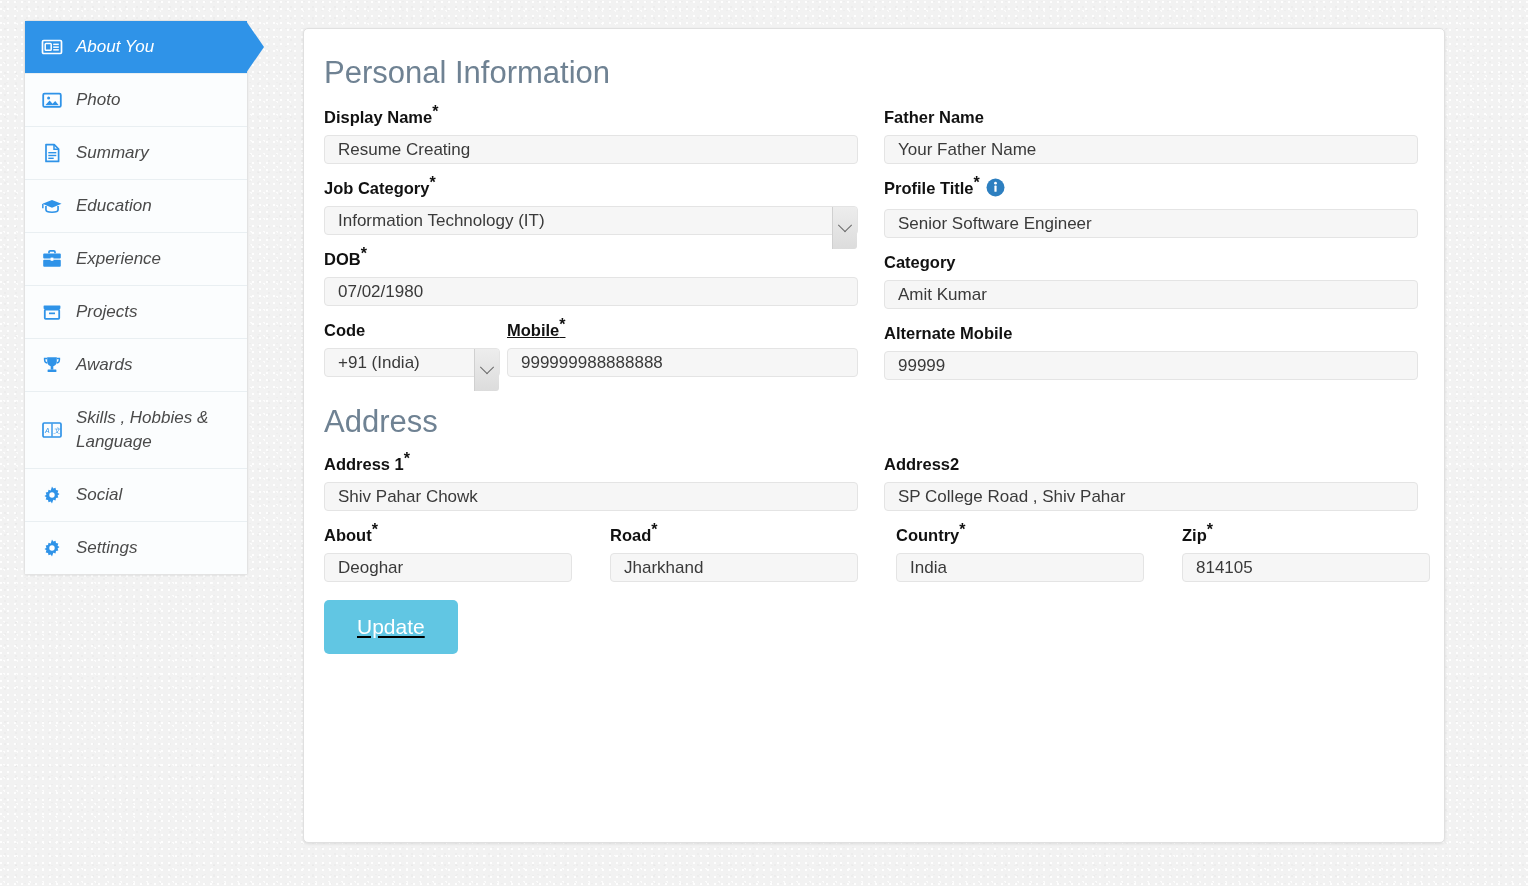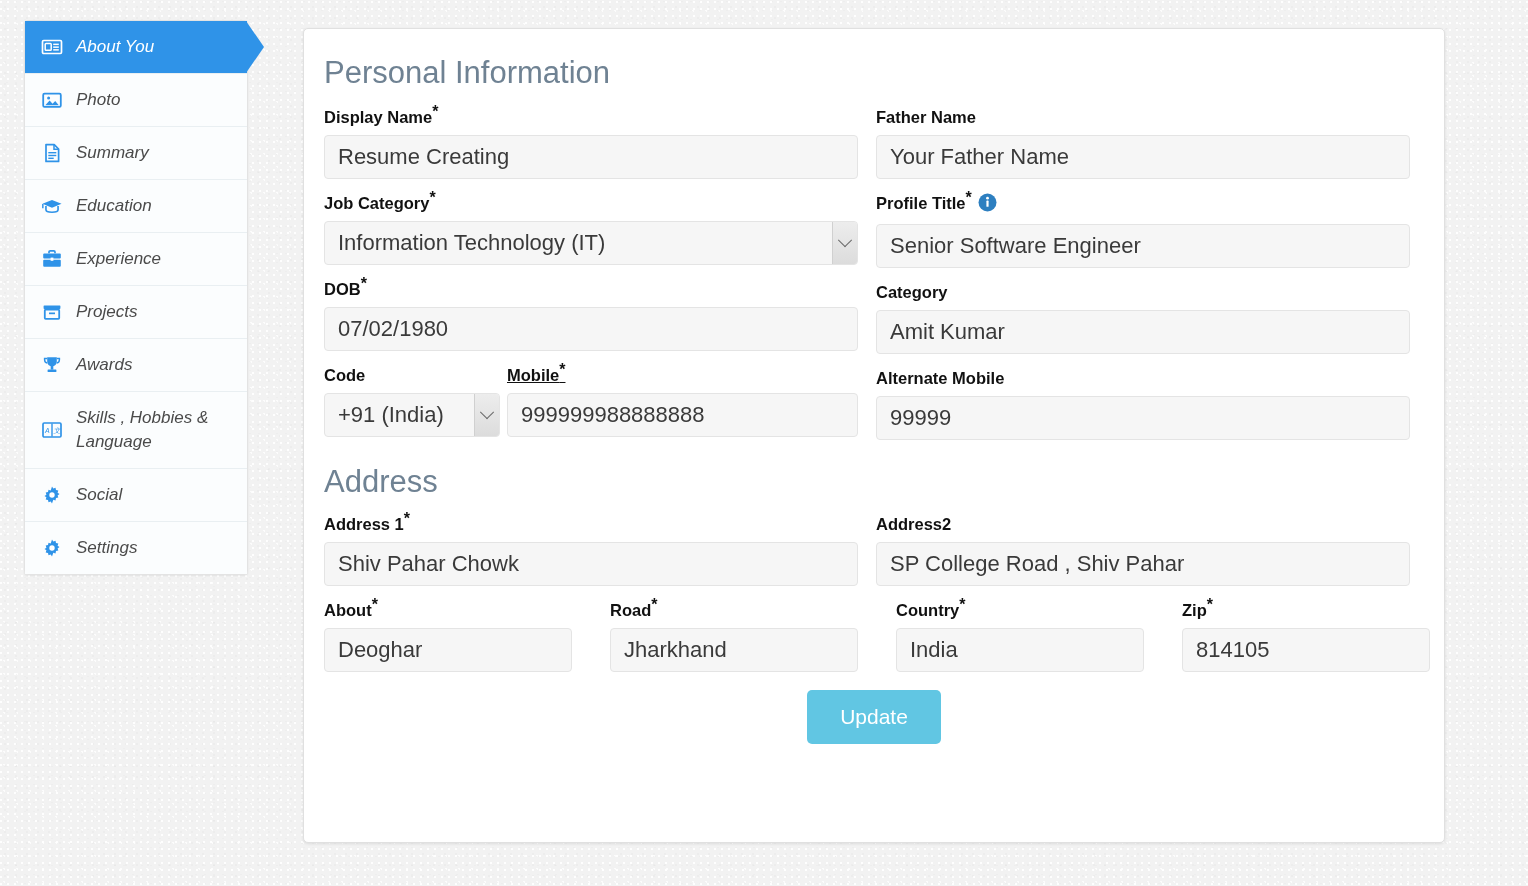--- a/index.html
+++ b/index.html
@@ -102,21 +102,21 @@
     color: #6f8293;
     font-size: 31px;
     font-weight: normal;
     margin: 6px 0 14px 0;
     line-height: 40px;
   }
   .section-title.address { margin-top: 8px; margin-bottom: 12px; }
 
   .row {
     display: flex;
-    gap: 18px;
+    gap: 26px;
   }
   .col { width: 534px; flex: 0 0 534px; }
 
   .fgroup { margin-bottom: 14px; }
   .flabel {
     display: block;
     font-size: 16.5px;
     font-weight: bold;
     color: #111111;
     margin-bottom: 8px;
@@ -131,25 +131,25 @@
   }
   .info-icon {
     display: inline-block;
     vertical-align: -3px;
     margin-left: 6px;
   }
 
   .finput, .fselect {
     width: 100%;
     box-sizing: border-box;
-    height: 44px;
+    height: 29px;
     background: #f6f6f6;
     border: 1px solid #e4e4e4;
     border-radius: 4px;
-    font-size: 22px;
+    font-size: 17px;
     color: #3a3a3a;
     padding: 0 13px;
     font-family: "Liberation Sans", sans-serif;
     outline: none;
   }
   .fselect {
     -webkit-appearance: none;
     appearance: none;
     padding-right: 34px;
     position: relative;
@@ -183,22 +183,22 @@
   .labels-phone { display: flex; }
   .labels-phone .lbl-code { width: 176px; flex: 0 0 176px; }
   .labels-phone .lbl-mobile { flex: 1 1 auto; margin-left: 7px; text-decoration: underline; }
 
   
   .quad { display: flex; gap: 38px; }
   .quad .qcol { width: 248px; flex: 0 0 248px; }
 
   .btn-row {
     display: flex;
-    justify-content: center;
     margin-top: 18px;
+    text-decoration: underline;
   }
   .btn-update {
     background: #61c6e3;
     border: none;
     border-radius: 5px;
     color: #ffffff;
     font-size: 21px;
     padding: 14px 33px;
     cursor: pointer;
     font-family: "Liberation Sans", sans-serif;

